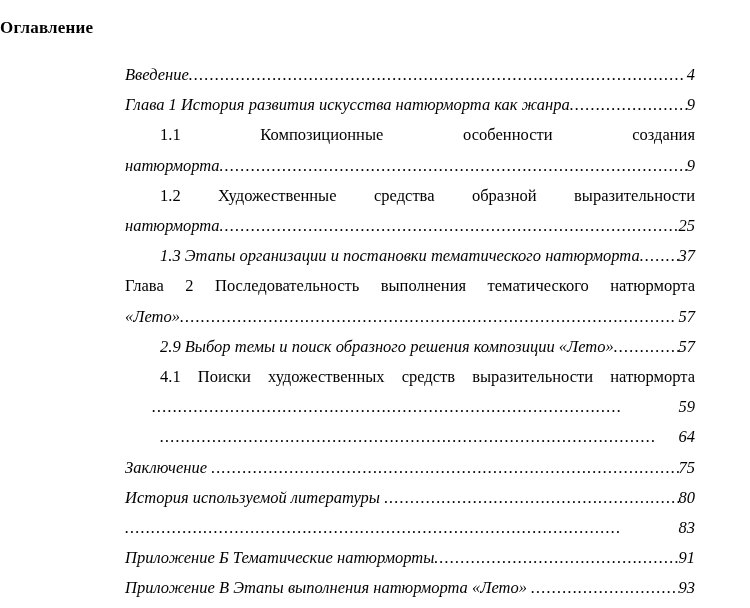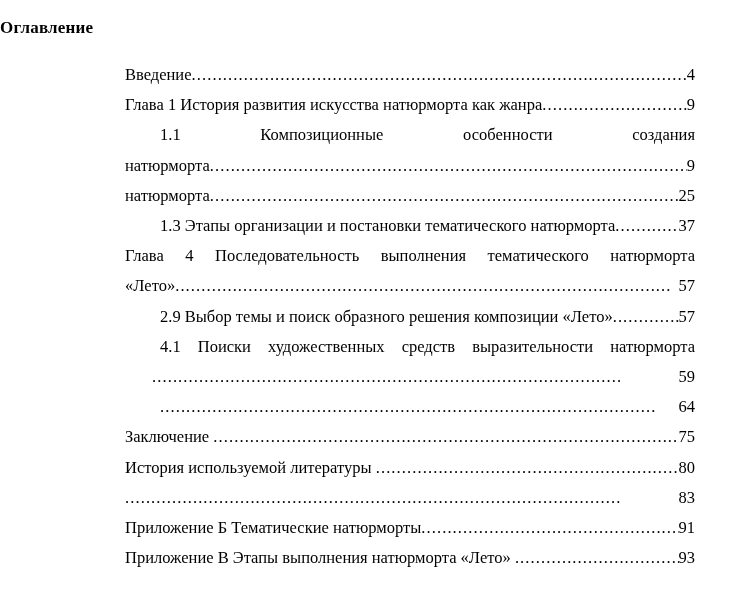--- a/index.html
+++ b/index.html
@@ -34,20 +34,21 @@
     margin-left: 125px;
     width: 570px;
   }
   
   .leader-row {
     display: flex;
     align-items: flex-end;
     width: 570px;
     font-size: 16.5px;
     line-height: 30.2px;
+    font-style: italic;
   }
   .leader-row .lr-label {
     flex: 0 0 auto;
     white-space: pre;
   }
   .leader-row .lr-dots {
     flex: 1 1 auto;
     overflow: hidden;
     white-space: nowrap;
     letter-spacing: 1.1px;
@@ -102,35 +103,36 @@
     <div>
       <div class="wrap-first ind">1.1 Композиционные особенности создания</div>
       <div class="leader-row">
         <span class="lr-label">натюрморта</span>
         <span class="lr-dots">...............................................................................................</span>
         <span class="lr-page">9</span>
       </div>
     </div>
 
     <div>
+      <div class="wrap-first ind">1.2 Художественные средства образной выразительности</div>
       <div class="leader-row">
         <span class="lr-label">натюрморта</span>
         <span class="lr-dots">...............................................................................................</span>
         <span class="lr-page">25</span>
       </div>
     </div>
 
     <div class="leader-row lr-indent">
       <span class="lr-label">1.3 Этапы организации и постановки тематического натюрморта</span>
       <span class="lr-dots">...............................................................................................</span>
       <span class="lr-page">37</span>
     </div>
 
     <div>
-      <div class="wrap-first">Глава 4 Последовательность выполнения тематического натюрморта</div>
+      <div class="wrap-first">Глава 2 Последовательность выполнения тематического натюрморта</div>
       <div class="leader-row">
         <span class="lr-label">«Лето»</span>
         <span class="lr-dots">...............................................................................................</span>
         <span class="lr-page">57</span>
       </div>
     </div>
 
     <div class="leader-row lr-indent">
       <span class="lr-label">2.9 Выбор темы и поиск образного решения композиции «Лето»</span>
       <span class="lr-dots">...............................................................................................</span>

